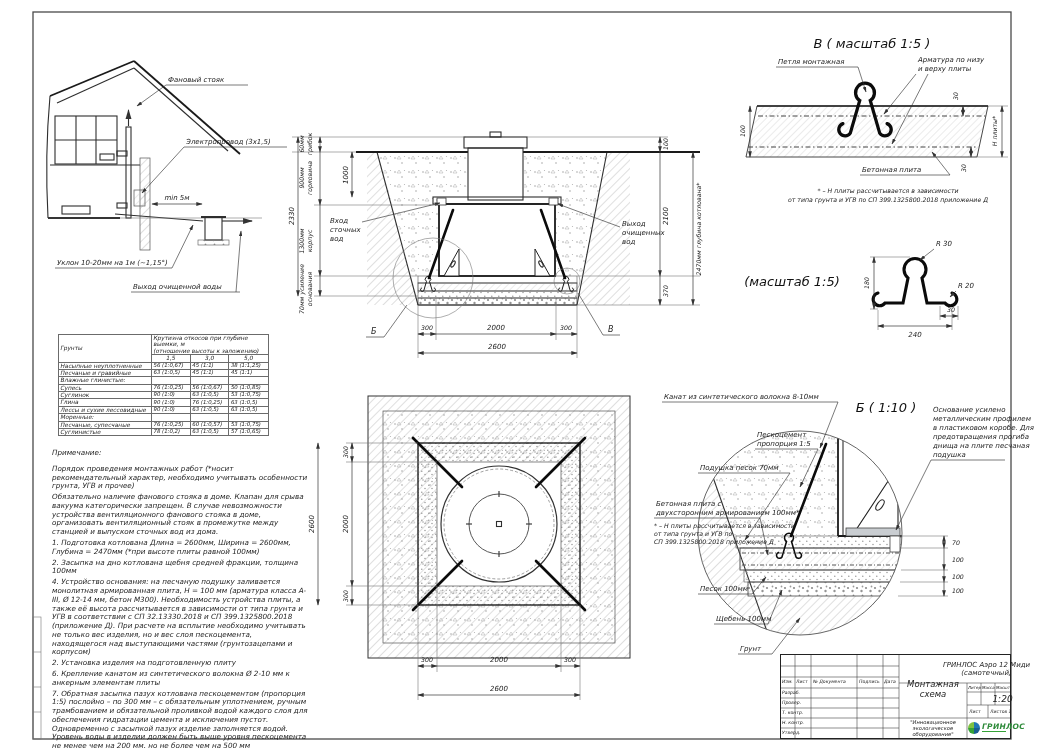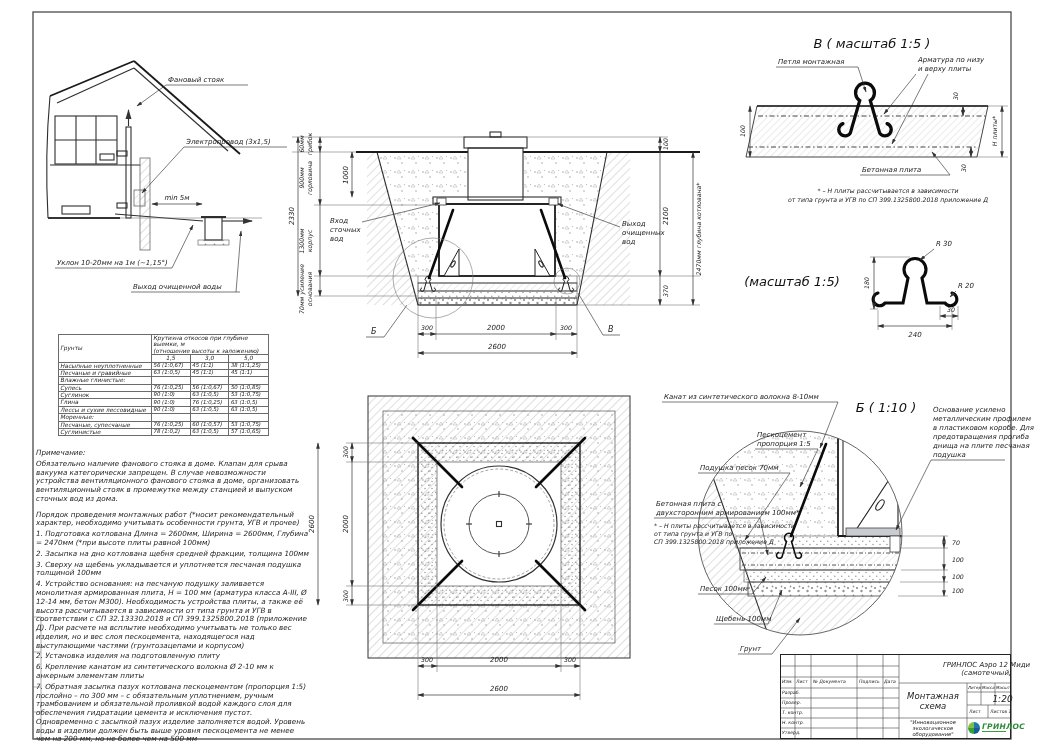--- a/index.html
+++ b/index.html
@@ -14,21 +14,21 @@
   .shelf{stroke:#333;stroke-width:.65;fill:none}
   .rope{stroke:#0b0b0b;stroke-width:2.6;fill:none;stroke-linecap:round}
   .omg{stroke:#0b0b0b;stroke-width:3.1;fill:none;stroke-linecap:round}
   .tx{font:italic 8px "DejaVu Sans",sans-serif;fill:#1b1b1b}
   .ts{font:italic 7px "DejaVu Sans",sans-serif;fill:#1b1b1b}
   .txs{font:italic 6.2px "DejaVu Sans",sans-serif;fill:#1b1b1b}
   .tt{font:italic 13px "DejaVu Sans",sans-serif;fill:#111}
   
   .ov{position:absolute;color:#1d1d1d;}
   #notes{left:36px;top:449px;width:273px;font:italic 7.2px/1.22 "DejaVu Sans",sans-serif;}
-  #notes .para{margin:0 0 2px 0;}
+  #notes .para{margin:0 0 2px 16px;}
   #notes .gap{margin-top:7px;}
   #soiltable{left:58px;top:334px;width:211px;}
   #soiltable table{border-collapse:collapse;width:211px;font:italic 5.8px/1.1 "DejaVu Sans",sans-serif;color:#222;}
   #soiltable td,#soiltable th{border:.5px solid #6b6b6b;padding:0 1.5px;font-weight:normal;text-align:left;vertical-align:middle;}
   #soiltable .vv{font-size:5.4px;text-align:left;white-space:nowrap;}
   #soiltable .dep{text-align:center;}
   
   #tblock{left:780px;top:654px;width:231px;height:85px;border:1.2px solid #222;box-sizing:border-box;
           font-family:"DejaVu Sans",sans-serif;}
   .tb{position:absolute;box-sizing:border-box;color:#222;}
@@ -512,25 +512,24 @@
             <td class="vv">78 (1:0,2)</td>
             <td class="vv">63 (1:0,5)</td>
             <td class="vv">57 (1:0,65)</td>
           </tr>
   </tbody>
       </table>
 </div>
 
 <div id="notes" class="ov">
   <div class="para">Примечание:</div>
+  <div class="para gap">Порядок проведения монтажных работ (*носит рекомендательный характер, необходимо учитывать особенности грунта, УГВ и прочее)</div>
   <div class="para">Обязательно наличие фанового стояка в доме. Клапан для срыва вакуума категорически запрещен. В случае невозможности устройства вентиляционного фанового стояка в доме, организовать вентиляционный стояк в промежутке между станцией и выпуском сточных вод из дома.</div>
-  <div class="para gap">Порядок проведения монтажных работ (*носит рекомендательный характер, необходимо учитывать особенности грунта, УГВ и прочее)</div>
   <div class="para">1. Подготовка котлована Длина = 2600мм,  Ширина = 2600мм, Глубина = 2470мм (*при высоте плиты равной 100мм)</div>
   <div class="para">2. Засыпка на дно котлована щебня средней фракции, толщина 100мм</div>
-  <div class="para">3. Сверху на щебень укладывается и уплотняется песчаная подушка толщиной 100мм</div>
   <div class="para">4. Устройство основания: на песчаную подушку заливается монолитная армированная плита, Н = 100 мм (арматура класса А-III, Ø 12-14 мм, бетон М300). Необходимость устройства плиты, а также её высота рассчитывается в зависимости от типа грунта и УГВ в соответствии с СП 32.13330.2018 и СП 399.1325800.2018 (приложение Д). При расчете на всплытие необходимо учитывать не только вес изделия, но и вес слоя пескоцемента, находящегося над выступающими частями (грунтозацепами и корпусом)</div>
   <div class="para">2. Установка изделия на подготовленную плиту</div>
   <div class="para">6. Крепление канатом из синтетического волокна Ø 2-10 мм к анкерным элементам плиты</div>
   <div class="para">7. Обратная засыпка пазух котлована пескоцементом (пропорция 1:5) послойно – по 300 мм – с обязательным уплотнением, ручным трамбованием и обязательной проливкой водой каждого слоя для обеспечения гидратации цемента и исключения пустот. Одновременно с засыпкой пазух изделие заполняется водой. Уровень воды в изделии должен быть выше уровня пескоцемента не менее чем на 200 мм, но не более чем на 500 мм</div>
 </div>
 
 <div id="tblock" class="ov">
 
   <svg width="229" height="83" style="left:0;top:0">
     <g stroke="#444" stroke-width=".6" fill="none">
@@ -565,21 +564,21 @@
   <span class="tb tb-txt" style="left:32px;top:23.5px;width:44px">№ Документа</span>
   <span class="tb tb-txt" style="left:78px;top:23.5px;width:24px">Подпись</span>
   <span class="tb tb-txt" style="left:103px;top:23.5px;width:15px">Дата</span>
   <span class="tb tb-txt" style="left:1px;top:35px;width:28px">Разраб.</span>
   <span class="tb tb-txt" style="left:1px;top:45px;width:28px">Провер.</span>
   <span class="tb tb-txt" style="left:1px;top:55px;width:28px">Т. контр.</span>
   <span class="tb tb-txt" style="left:1px;top:65px;width:28px">Н. контр.</span>
   <span class="tb tb-txt" style="left:1px;top:75px;width:28px">Утверд.</span>
 
   <div class="tb tb-center prod" style="left:118px;top:0;width:111px;height:28px">ГРИНЛОС Аэро 12 Миди (самотечный)</div>
-  <div class="tb tb-center docn" style="left:118px;top:28px;width:68px;height:35px">Монтажная схема</div>
+  <div class="tb tb-center docn" style="left:118px;top:16px;width:68px;height:35px">Монтажная схема</div>
   <span class="tb tb-txt" style="left:187px;top:30px;width:13px;font-size:4px">Литера</span>
   <span class="tb tb-txt" style="left:201px;top:30px;width:13px;font-size:4px">Масса</span>
   <span class="tb tb-txt" style="left:215px;top:30px;width:14px;font-size:4px">Масштаб</span>
   <div class="tb tb-center scl" style="left:214px;top:37px;width:15px;height:14px">1:20</div>
   <span class="tb tb-txt" style="left:188px;top:54px;width:18px">Лист</span>
   <span class="tb tb-txt" style="left:209px;top:54px;width:20px">Листов 1</span>
   <div class="tb tb-center tagline" style="left:118px;top:63px;width:68px;height:20px">"Инновационное экологическое оборудование"</div>
 
   <div class="tb" style="left:186px;top:63px;width:20px;height:20px">
     <svg width="43" height="20" style="position:absolute;left:0;top:0">

